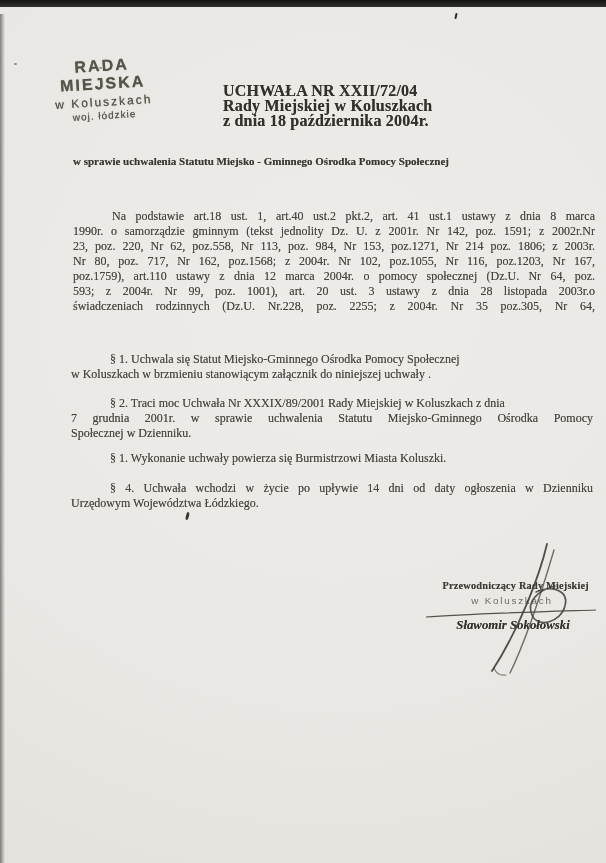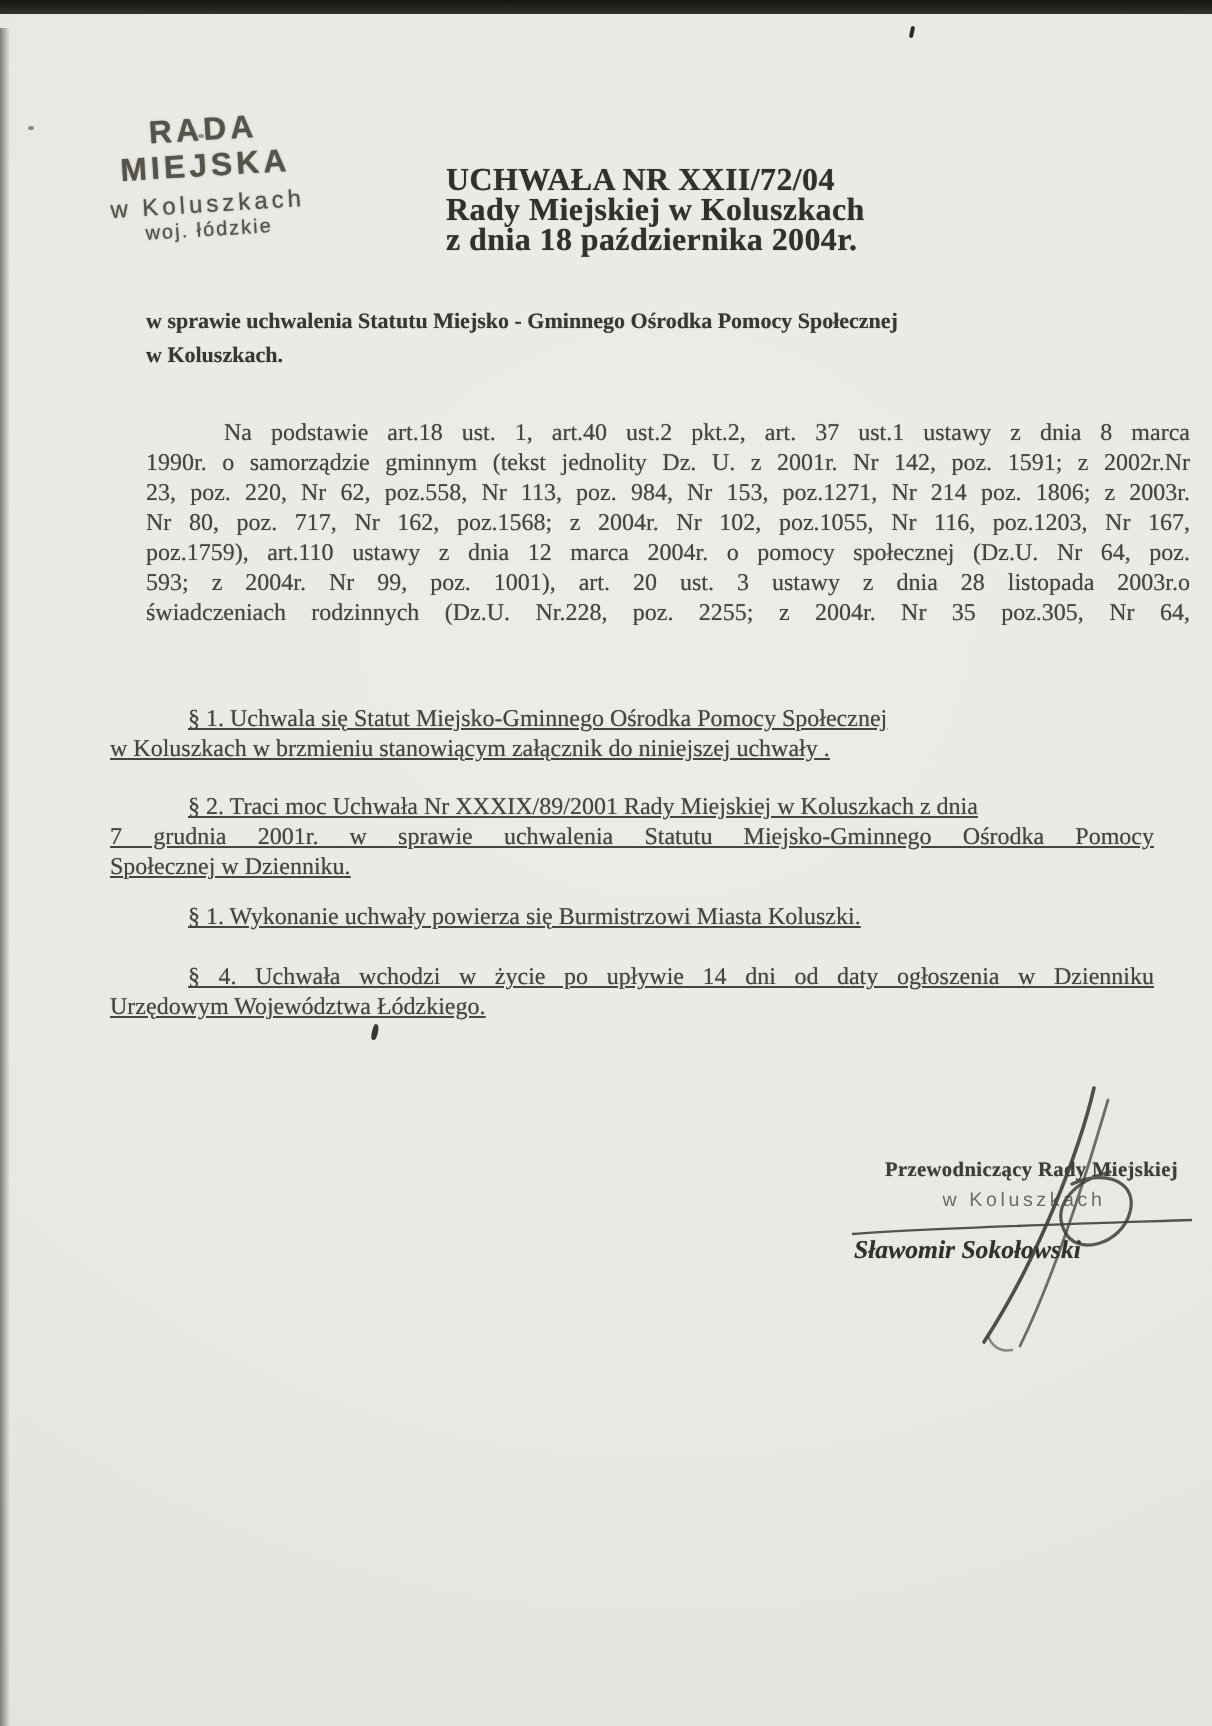--- a/index.html
+++ b/index.html
@@ -44,39 +44,39 @@
   }
   .subject {
     position:absolute; left:73px; top:146px;
     font-size:11px; font-weight:bold; line-height:17px;
     color:#3a3732; text-shadow:0 0 .5px rgba(55,52,46,.55);
   }
   .preamble { position:absolute; left:73px; top:202px; width:522px; }
   .ln { display:block; font-size:12px; line-height:15px; }
   .j  { text-align:justify; text-align-last:justify; }
   .ind{ text-indent:39px; }
-  .sec{ position:absolute; left:55px; width:522px;text-decoration:underline; }
+  .sec{ position:absolute; left:71px; width:522px; }
   .sec-1{ top:345px; } .sec-2{ top:389px; } .sec-3{ top:444px; } .sec-4{ top:474px; }
 
   .sig { position:absolute; left:420px; top:573px; width:172px; color:#3f3c37; }
   .sig-role {
     position:absolute; top:0; right:0; width:172px;
     font-size:10.3px; font-weight:bold; text-align:right; padding-right:3px;
     letter-spacing:.2px; text-shadow:0 0 .5px rgba(60,56,50,.6);
   }
   .sig-place {
     position:absolute; top:15px; left:0; width:172px;
     font-family:"Liberation Sans","DejaVu Sans",sans-serif;
     font-size:9.8px; letter-spacing:1.8px; color:#6e6b64;
     text-align:center; transform:translateX(6px);
   }
   .sig-name {
     position:absolute; top:38px; left:0; width:172px;
     font-size:12.8px; font-weight:bold; font-style:italic;
-    text-align:left; transform:translateX(7px);
+    text-align:center; transform:translateX(7px);
     color:#332f2b; text-shadow:0 0 .5px rgba(50,46,42,.55);
   }
   .flourish { position:absolute; left:424px; top:533px; width:176px; height:140px; }
 
   .tick-top {
     position:absolute; left:455px; top:6px; width:2px; height:6px;
     background:#2a2926; transform:rotate(12deg); border-radius:1px;
   }
   .pen-mark {
     position:absolute; left:186px; top:505px; width:2.5px; height:8px;
@@ -99,25 +99,24 @@
   </div>
 
   <div class="title">
     <div>UCHWAŁA NR XXII/72/04</div>
     <div>Rady Miejskiej w Koluszkach</div>
     <div>z dnia 18 października 2004r.</div>
   </div>
 
   <div class="subject">
     <div>w sprawie uchwalenia Statutu Miejsko - Gminnego Ośrodka Pomocy Społecznej</div>
-    <div>w Koluszkach.</div>
   </div>
 
   <div class="preamble ink">
-    <div class="ln j ind">Na podstawie art.18 ust. 1, art.40 ust.2 pkt.2, art. 37 ust.1 ustawy z dnia 8 marca</div>
+    <div class="ln j ind">Na podstawie art.18 ust. 1, art.40 ust.2 pkt.2, art. 41 ust.1 ustawy z dnia 8 marca</div>
     <div class="ln j">1990r. o samorządzie gminnym (tekst jednolity Dz. U. z 2001r. Nr 142, poz. 1591; z 2002r.Nr</div>
     <div class="ln j">23, poz. 220, Nr 62, poz.558, Nr 113, poz. 984, Nr 153, poz.1271, Nr 214 poz. 1806; z 2003r.</div>
     <div class="ln j">Nr 80, poz. 717, Nr 162, poz.1568; z 2004r. Nr 102, poz.1055, Nr 116, poz.1203, Nr 167,</div>
     <div class="ln j">poz.1759), art.110 ustawy z dnia 12 marca 2004r. o pomocy społecznej (Dz.U. Nr 64, poz.</div>
     <div class="ln j">593; z 2004r. Nr 99, poz. 1001), art. 20 ust. 3 ustawy z dnia 28 listopada 2003r.o</div>
     <div class="ln j">świadczeniach rodzinnych (Dz.U. Nr.228, poz. 2255; z 2004r. Nr 35 poz.305, Nr 64,</div>
   </div>
 
   <div class="sec sec-1 ink">
     <div class="ln ind">§ 1. Uchwala się Statut Miejsko-Gminnego Ośrodka Pomocy Społecznej</div>

